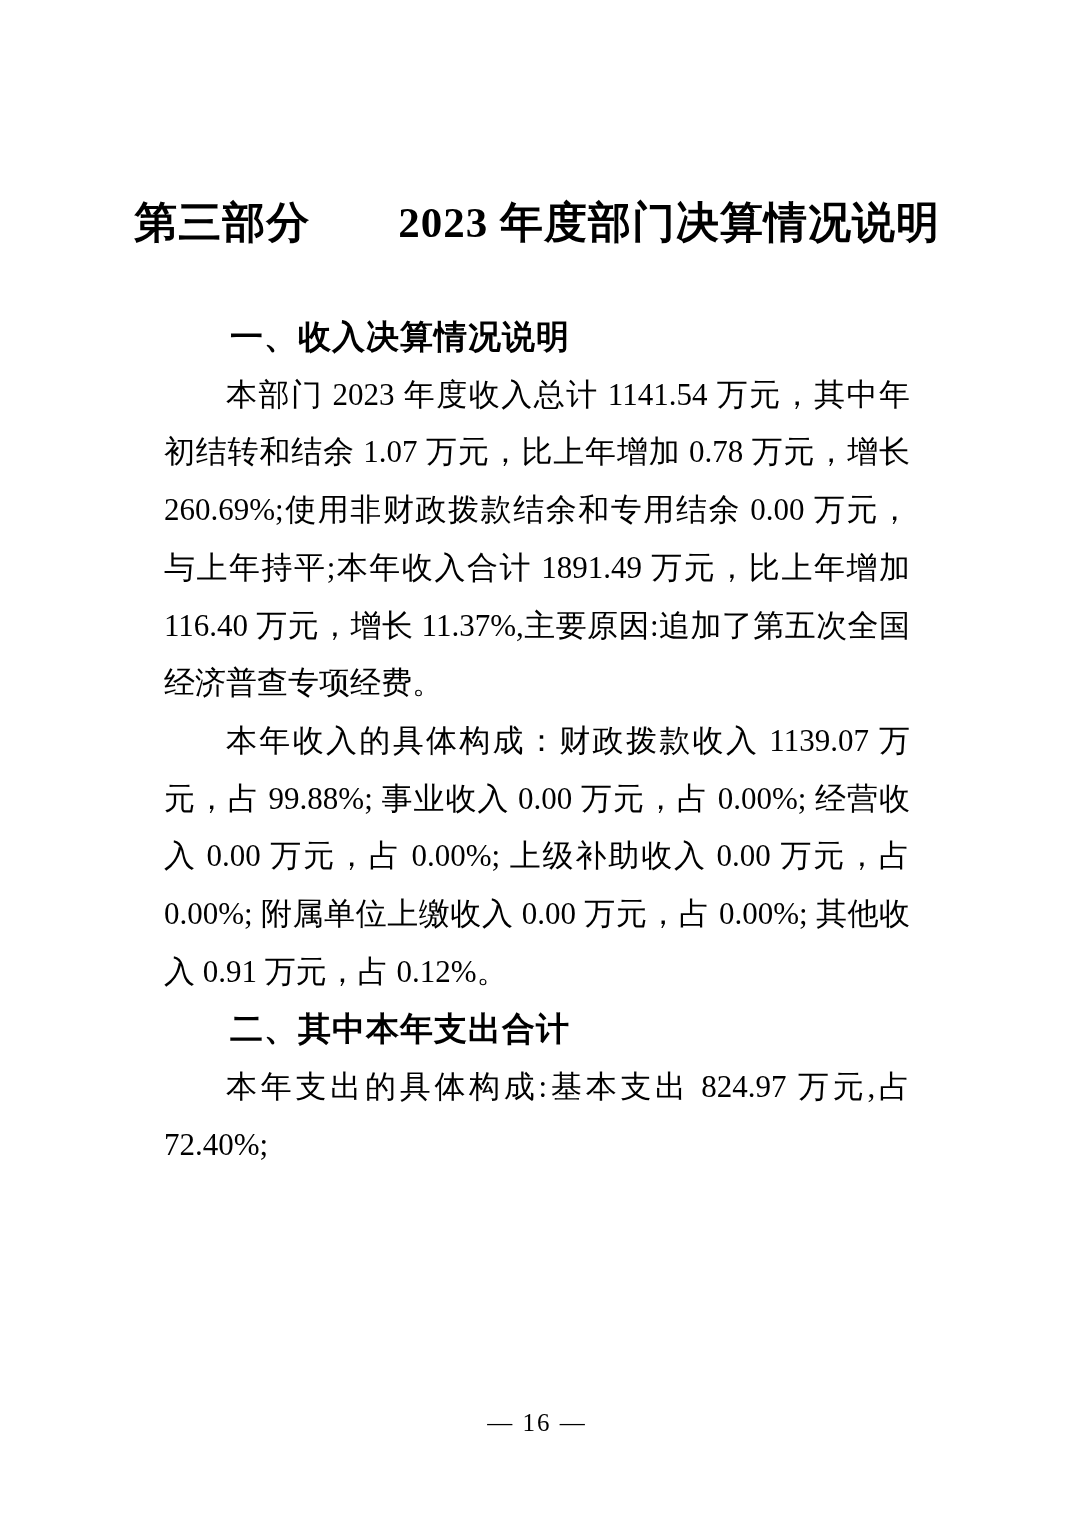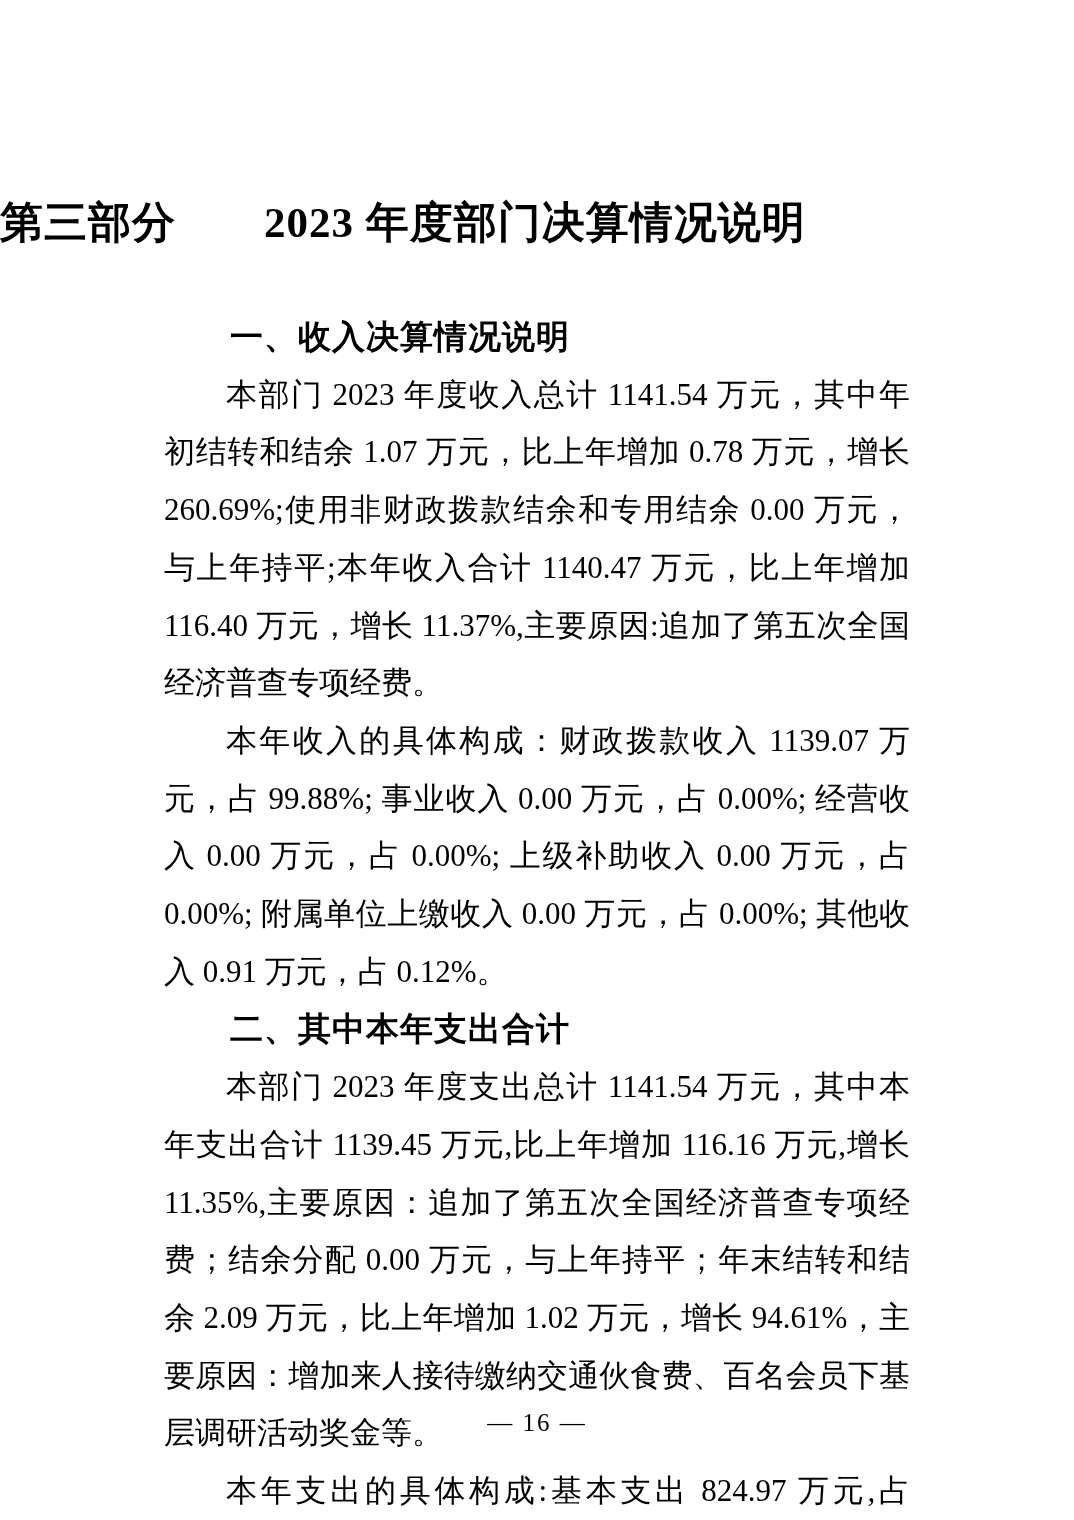--- a/index.html
+++ b/index.html
@@ -14,21 +14,21 @@
     background: #ffffff;
     color: #000000;
     overflow: hidden;
   }
   .doc-title {
     position: absolute;
     top: 198px;
     left: 0;
     width: 100%;
     margin: 0;
-    text-align: left;
+    text-align: center;
     font-family: "Liberation Serif", "DejaVu Serif", serif;
     font-weight: 700;
     font-size: 43px;
     line-height: 1.15;
     letter-spacing: 1px;
     white-space: nowrap;
   }
   .body-text {
     position: absolute;
     top: 308px;
@@ -70,27 +70,26 @@
 <body>
 
 <div class="page">
 
   <h1 class="doc-title">第三部分　　2023 年度部门决算情况说明</h1>
 
   <div class="body-text">
 
     <h2 class="section-heading">一、收入决算情况说明</h2>
 
-    <p class="para">本部门 2023 年度收入总计 1141.54 万元，其中年初结转和结余 1.07 万元，比上年增加 0.78 万元，增长 260.69%;使用非财政拨款结余和专用结余 0.00 万元，与上年持平;本年收入合计 1140.47 万元，比上年增加 116.40 万元，增长 11.37%,主要原因:追加了第五次全国经济普查专项经费。</p>
+    <p class="para">本部门 2023 年度收入总计 1141.54 万元，其中年初结转和结余 1.07 万元，比上年增加 0.78 万元，增长 260.69%;使用非财政拨款结余和专用结余 0.00 万元，与上年持平;本年收入合计 1891.49 万元，比上年增加 116.40 万元，增长 11.37%,主要原因:追加了第五次全国经济普查专项经费。</p>
 
     <p class="para">本年收入的具体构成：财政拨款收入 1139.07 万元，占 99.88%; 事业收入 0.00 万元，占 0.00%; 经营收入 0.00 万元，占 0.00%; 上级补助收入 0.00 万元，占 0.00%; 附属单位上缴收入 0.00 万元，占 0.00%; 其他收入 0.91 万元，占 0.12%。</p>
 
     <h2 class="section-heading">二、其中本年支出合计</h2>
 
-    <p class="para">本部门 2023 年度支出总计 1141.54 万元，其中本年支出合计 1139.45 万元,比上年增加 116.16 万元,增长 11.35%,主要原因：追加了第五次全国经济普查专项经费；结余分配 0.00 万元，与上年持平；年末结转和结余 2.09 万元，比上年增加 1.02 万元，增长 94.61%，主要原因：增加来人接待缴纳交通伙食费、百名会员下基层调研活动奖金等。</p>
 
     <p class="para">本年支出的具体构成:基本支出 824.97 万元,占 72.40%;</p>
 
   </div>
 
   <div class="page-footer">— 16 —</div>
 
 </div>
 
 </body></html>

